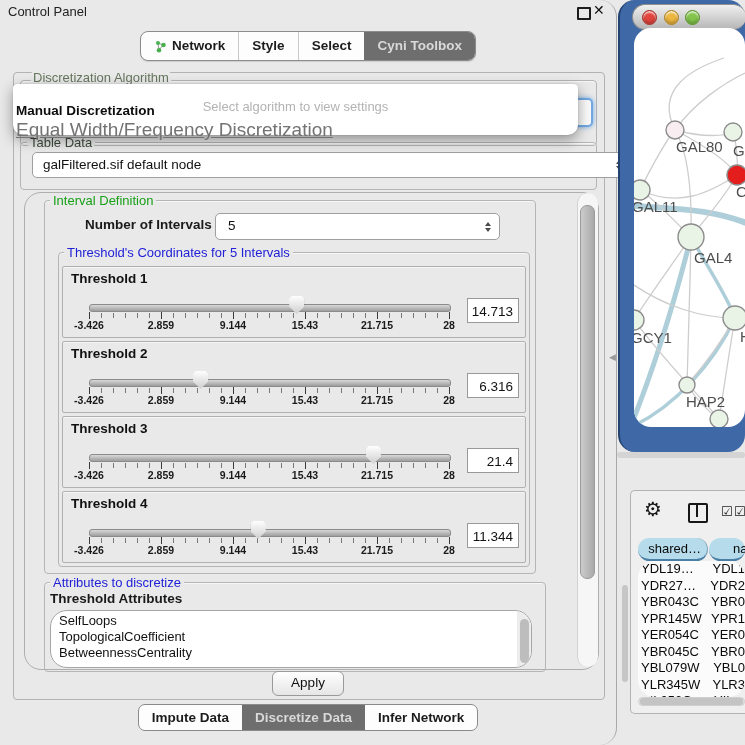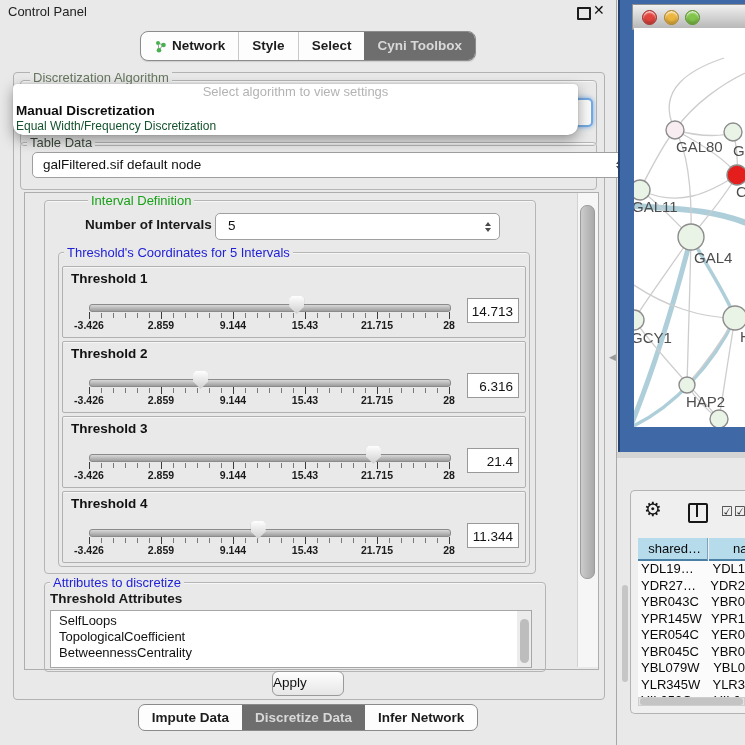--- a/index.html
+++ b/index.html
@@ -1,18 +1,18 @@
 <!DOCTYPE html>
 <html><head>
 <meta charset="utf-8">
 <style>
   html,body{margin:0;padding:0;}
   body{width:745px;height:745px;overflow:hidden;font-family:"Liberation Sans","DejaVu Sans",sans-serif;background:#e9e9e9;}
   #stage{position:relative;width:745px;height:745px;background:#e9e9e9;font-size:13px;color:#1a1a1a;}
-  .abs{position:absolute;}
+  .abs{position:absolute;border-radius:17px;}
 
   
   #left-panel{left:0;top:0;width:616px;height:745px;background:#e9e9e9;border-right:1px solid #a8a8a8;}
   .cp-title{left:8px;top:4px;font-size:13px;color:#222;}
   .float-btn{left:577px;top:7px;width:10px;height:9px;border:2px solid #1d1d1d;border-radius:1px;}
   .close-btn{left:593px;top:2px;font-size:14px;font-weight:bold;color:#111;cursor:default;}
 
   .tabbar{left:0;top:31px;width:616px;display:flex;justify-content:center;}
   .pill{display:flex;border:1px solid #8c8c8c;border-radius:8px;overflow:hidden;background:#fdfdfd;height:28px;box-shadow:0 1px 1px rgba(0,0,0,.12);}
   .seg{padding:0 13px;line-height:28px;font-size:13.5px;font-weight:600;color:#1c1c1c;display:flex;align-items:center;gap:5px;white-space:nowrap;}
@@ -28,44 +28,44 @@
   .lbl-dark{color:#3d4a3d;}
   .lbl-olive{color:#66765e;}
 
   .combo{background:#fff;border:1px solid #9f9f9f;border-radius:5px;}
   .combo .val{position:absolute;left:10px;top:0;line-height:23px;font-size:13.5px;color:#111;}
   .combo-arrows{position:absolute;right:8px;top:50%;transform:translateY(-50%);display:flex;flex-direction:column;gap:2px;}
   .arr-up{width:0;height:0;border-left:3.5px solid transparent;border-right:3.5px solid transparent;border-bottom:4.5px solid #4a4a4a;}
   .arr-dn{width:0;height:0;border-left:3.5px solid transparent;border-right:3.5px solid transparent;border-top:4.5px solid #4a4a4a;}
 
   .popup{left:13px;top:84px;width:565px;height:51px;background:#fff;border-radius:4px 4px 10px 10px;box-shadow:0 5px 14px rgba(0,0,0,.38),0 0 1px rgba(0,0,0,.35);z-index:30;}
-  .popup-prompt{position:absolute;left:0;top:0;width:100%;text-align:center;color:#b3b3b3;font-size:13px;}
+  .popup-prompt{position:absolute;left:0;top:15px;width:100%;text-align:center;color:#b3b3b3;font-size:13px;}
   .popup-opt1{position:absolute;left:3px;top:19px;font-size:13.5px;font-weight:bold;color:#0d0d0d;white-space:nowrap;}
-  .popup-opt2{position:absolute;left:3px;top:35px;font-size:12px;color:#14532d;white-space:nowrap;}
+  .popup-opt2{position:absolute;left:3px;top:35px;font-size:19px;color:#737373;white-space:nowrap;text-decoration:underline;}
   .combo-fragment{left:574px;top:98px;width:15px;height:25px;border-radius:5px;border:2px solid #73a9e2;box-shadow:0 0 5px #73a9e2;background:#fafafa;z-index:5;}
 
   .scroll-area{left:24px;top:192px;width:573px;height:476px;border:1px solid #aeaeae;background:#e9e9e9;}
   .vtrack{left:577px;top:193px;width:20px;height:474px;background:#f6f6f6;border-left:1px solid #d2d2d2;}
   .vthumb{left:580px;top:205px;width:13px;height:372px;border-radius:7px;background:linear-gradient(90deg,#cccccc,#a9a9a9);border:1px solid #9b9b9b;}
 
   .thr-box{position:absolute;left:62px;width:462px;height:70px;background:#e9e9e9;border:1px solid #b1b1b1;border-radius:2px;box-shadow:inset 0 1px 0 #f6f6f6;}
   .t-label{position:absolute;left:8px;top:4px;font-weight:bold;font-size:13.5px;color:#111;}
   .t-track{position:absolute;left:26px;top:37px;width:360px;height:6px;border-radius:3px;background:linear-gradient(#d8d8d8,#9d9d9d);border:1px solid #8b8b8b;}
   .t-thumb{position:absolute;top:29px;width:15px;height:18px;background:linear-gradient(#fefefe,#cfcfcf);clip-path:polygon(18% 0,82% 0,100% 15%,100% 58%,50% 100%,0 58%,0 15%);filter:drop-shadow(0 0 1px #777);}
   .t-minor{position:absolute;left:26px;top:46px;width:361px;height:5px;background:repeating-linear-gradient(90deg,#787878 0 1px,transparent 1px 12px);}
   .t-major{position:absolute;top:45px;width:1px;height:7px;background:#3a3a3a;}
   .tick-label{position:absolute;top:52px;font-size:10.5px;font-weight:600;color:#1a1a1a;transform:translateX(-50%);white-space:nowrap;}
   .t-value{position:absolute;left:404px;top:31px;width:52px;height:25px;background:#fff;border:1px solid #999;text-align:right;padding-right:5px;line-height:25px;font-size:13.5px;box-sizing:border-box;color:#111;}
 
   .attr-list{left:50px;top:610px;width:480px;height:56px;border:1px solid #a6a6a6;background:#fff;overflow:hidden;}
   .attr-list ul{margin:0;padding:2px 0 0 8px;list-style:none;line-height:16px;font-size:13px;color:#111;}
   .attr-sb{position:absolute;right:0;top:0;width:14px;height:100%;background:#ececec;}
   .attr-thumb{position:absolute;right:2px;top:8px;width:9px;height:44px;border-radius:5px;background:#bdbdbd;}
 
-  .apply-btn{left:272px;top:671px;width:70px;height:23px;border-radius:6px;border:1px solid #9a9a9a;background:linear-gradient(#fefefe,#e6e6e6);font-size:13.5px;line-height:22px;color:#111;}
+  .apply-btn{left:272px;top:671px;width:70px;height:23px;border-radius:6px;border:1px solid #9a9a9a;background:linear-gradient(#fefefe,#e6e6e6);font-size:13.5px;text-align:center;line-height:22px;color:#111;}
 
   .bottom-tabbar{left:0;top:704px;width:616px;display:flex;justify-content:center;}
   .pill2{display:flex;border:1px solid #8a8a8a;border-radius:7px;overflow:hidden;background:#fdfdfd;height:25px;}
   .pill2 .seg{line-height:25px;}
 
   
   #net-window{left:618px;top:0;width:127px;height:452px;background:#3e68a6;border-left:2px solid #24426f;box-sizing:border-box;}
   .net-titlebar{left:632px;top:4px;width:113px;height:24px;background:linear-gradient(#f0f0f0,#b6b6b6);border:1px solid #8f8f8f;border-right:none;}
   .light{position:absolute;top:5px;width:13px;height:13px;border-radius:50%;box-shadow:inset 0 1.5px 2px rgba(255,255,255,.85),inset 0 -2px 3px rgba(0,0,0,.25);}
   .net-canvas{left:634px;top:28px;width:111px;height:399px;background:#fff;overflow:hidden;}
@@ -145,21 +145,21 @@
           <span class="arr-up"></span>
           <span class="arr-dn"></span>
         </span>
     </div>
 
     <div class="abs scroll-area"></div>
     <div class="abs vtrack"></div>
     <div class="abs vthumb"></div>
 
     <div class="abs grp" style="left:44px;top:200px;width:490px;height:372px;"></div>
-    <div class="abs grp-label lbl-green" style="left:50px;top:193px;margin-left:38px;">Interval Definition</div>
+    <div class="abs grp-label lbl-green" style="left:50px;top:193px;">Interval Definition</div>
 
     <div class="abs" style="left:85px;top:217px;font-weight:bold;font-size:13.5px;">Number of Intervals</div>
     <div class="abs combo" style="left:215px;top:213px;width:283px;height:25px;">
       <span class="val" style="left:12px;line-height:24px;">5</span>
       <span class="combo-arrows">
           <span class="arr-up"></span>
           <span class="arr-dn"></span>
         </span>
     </div>
 

